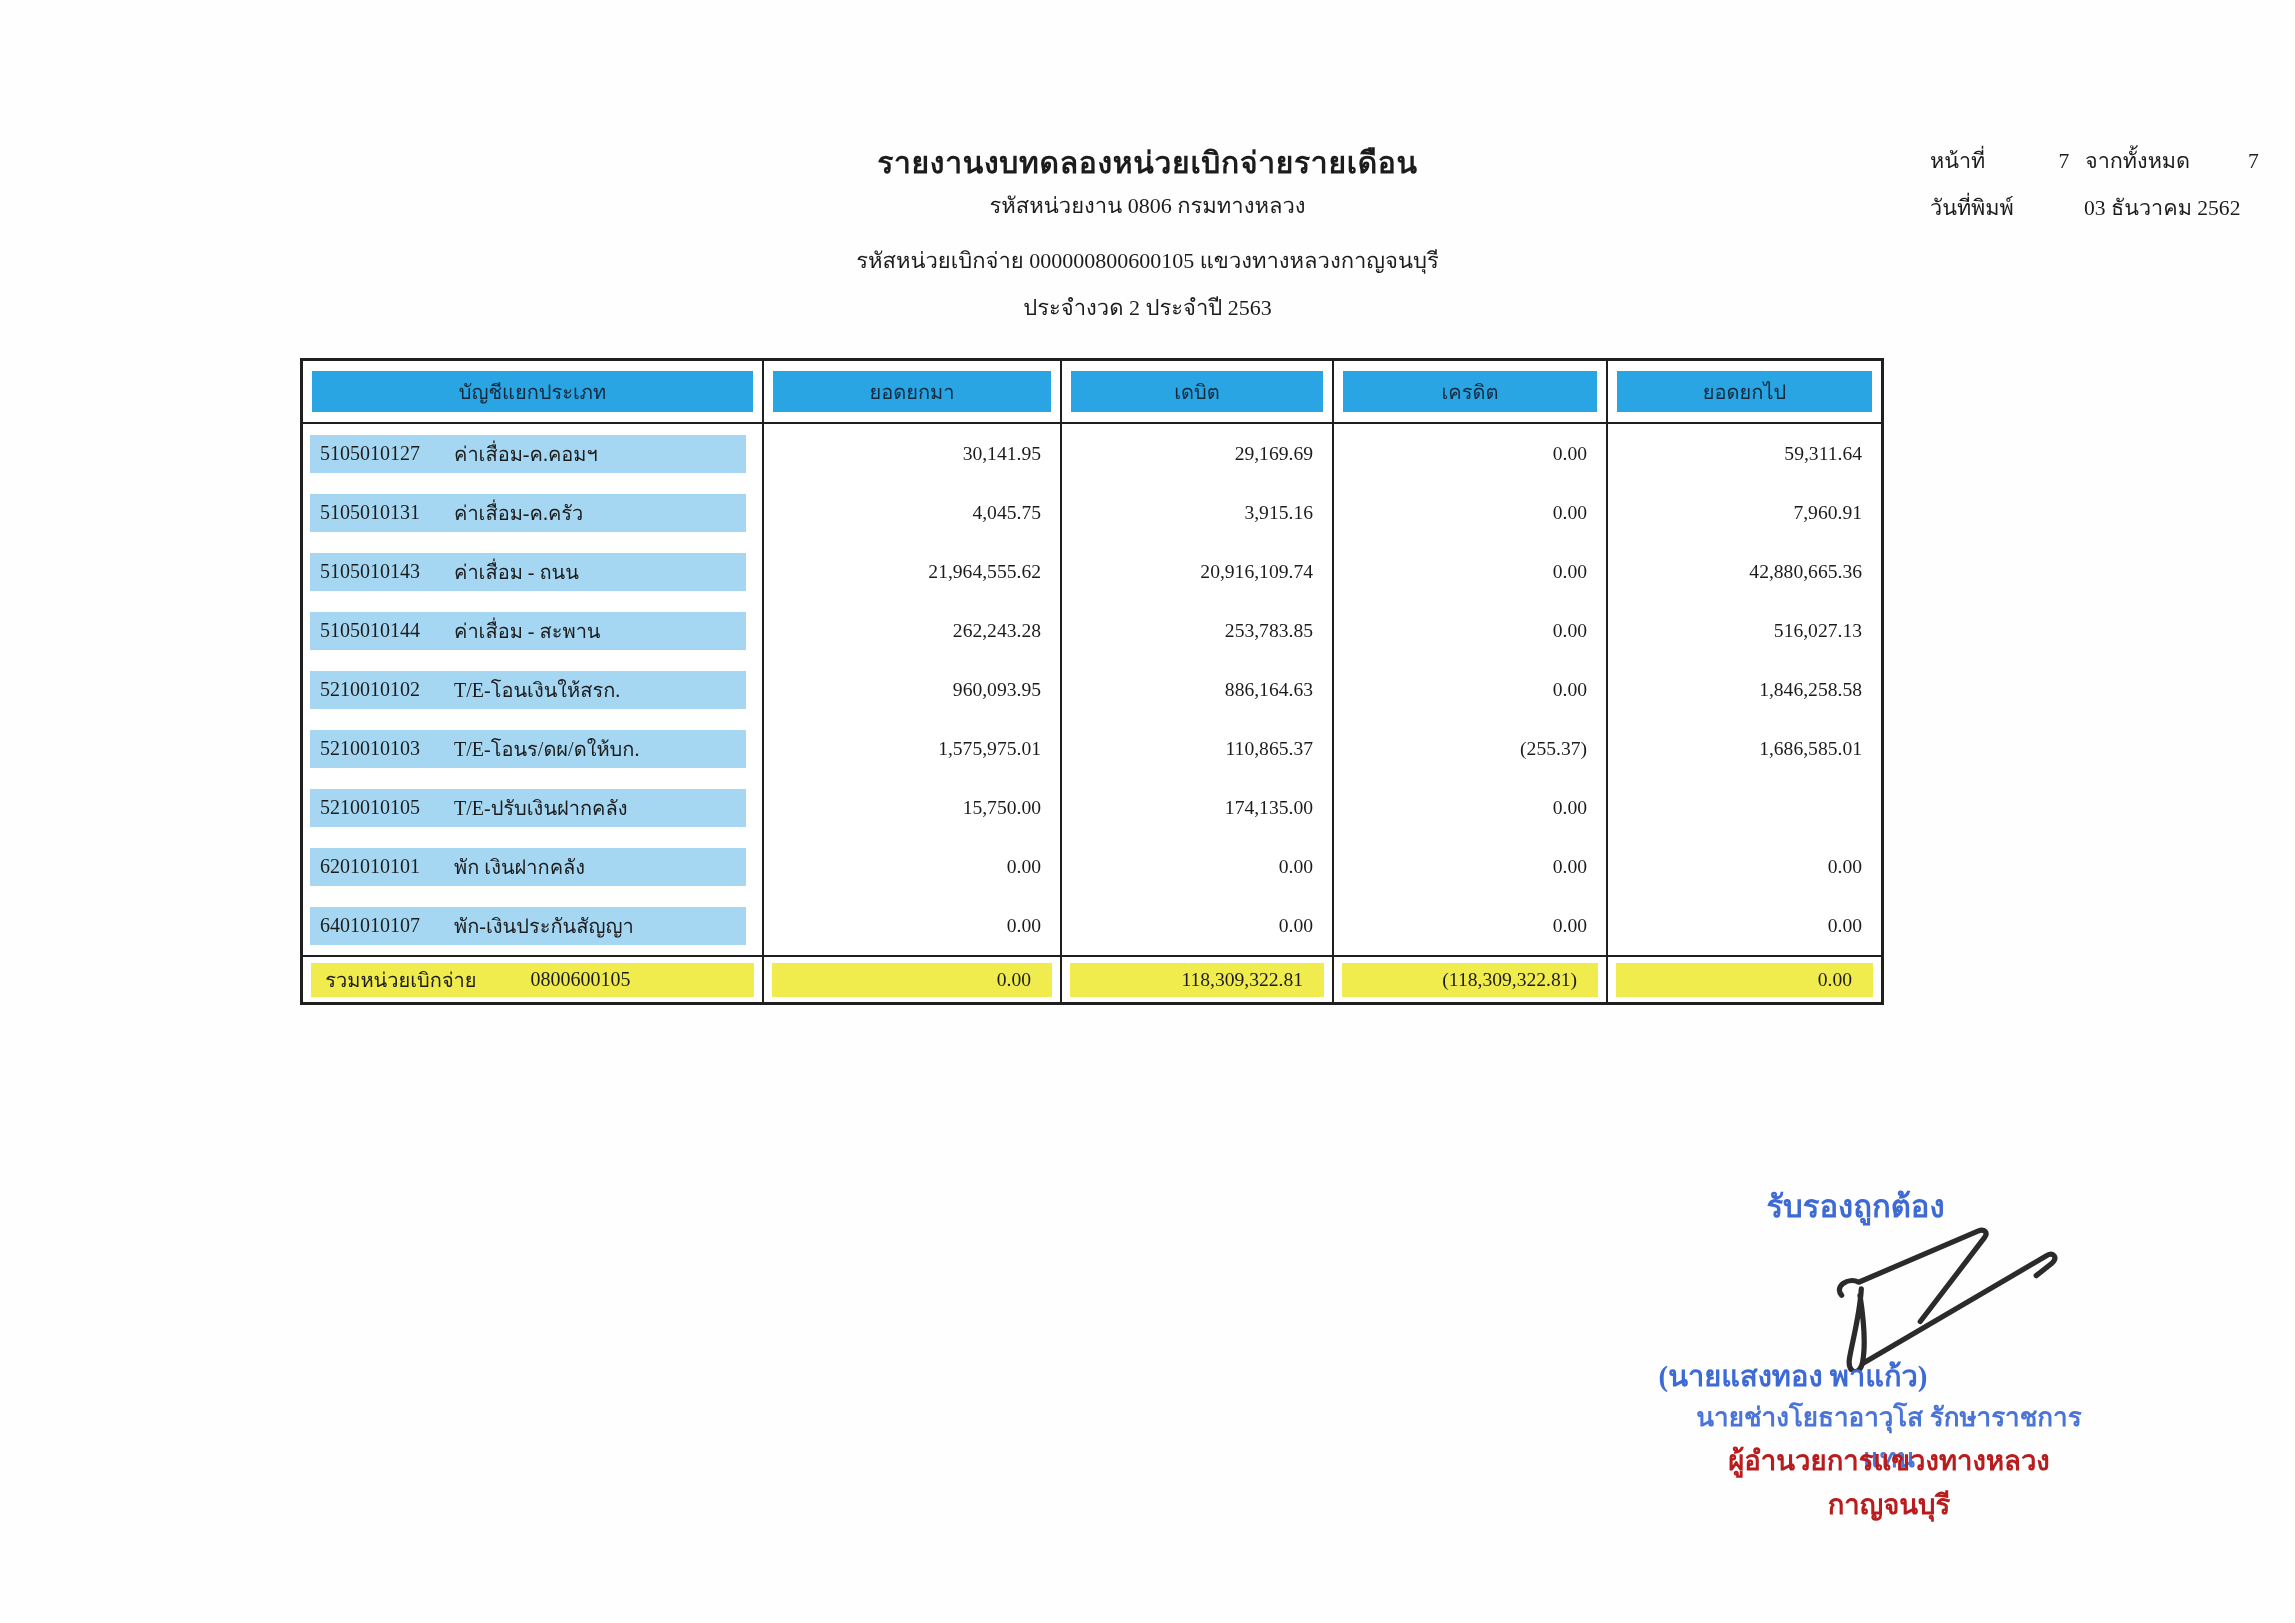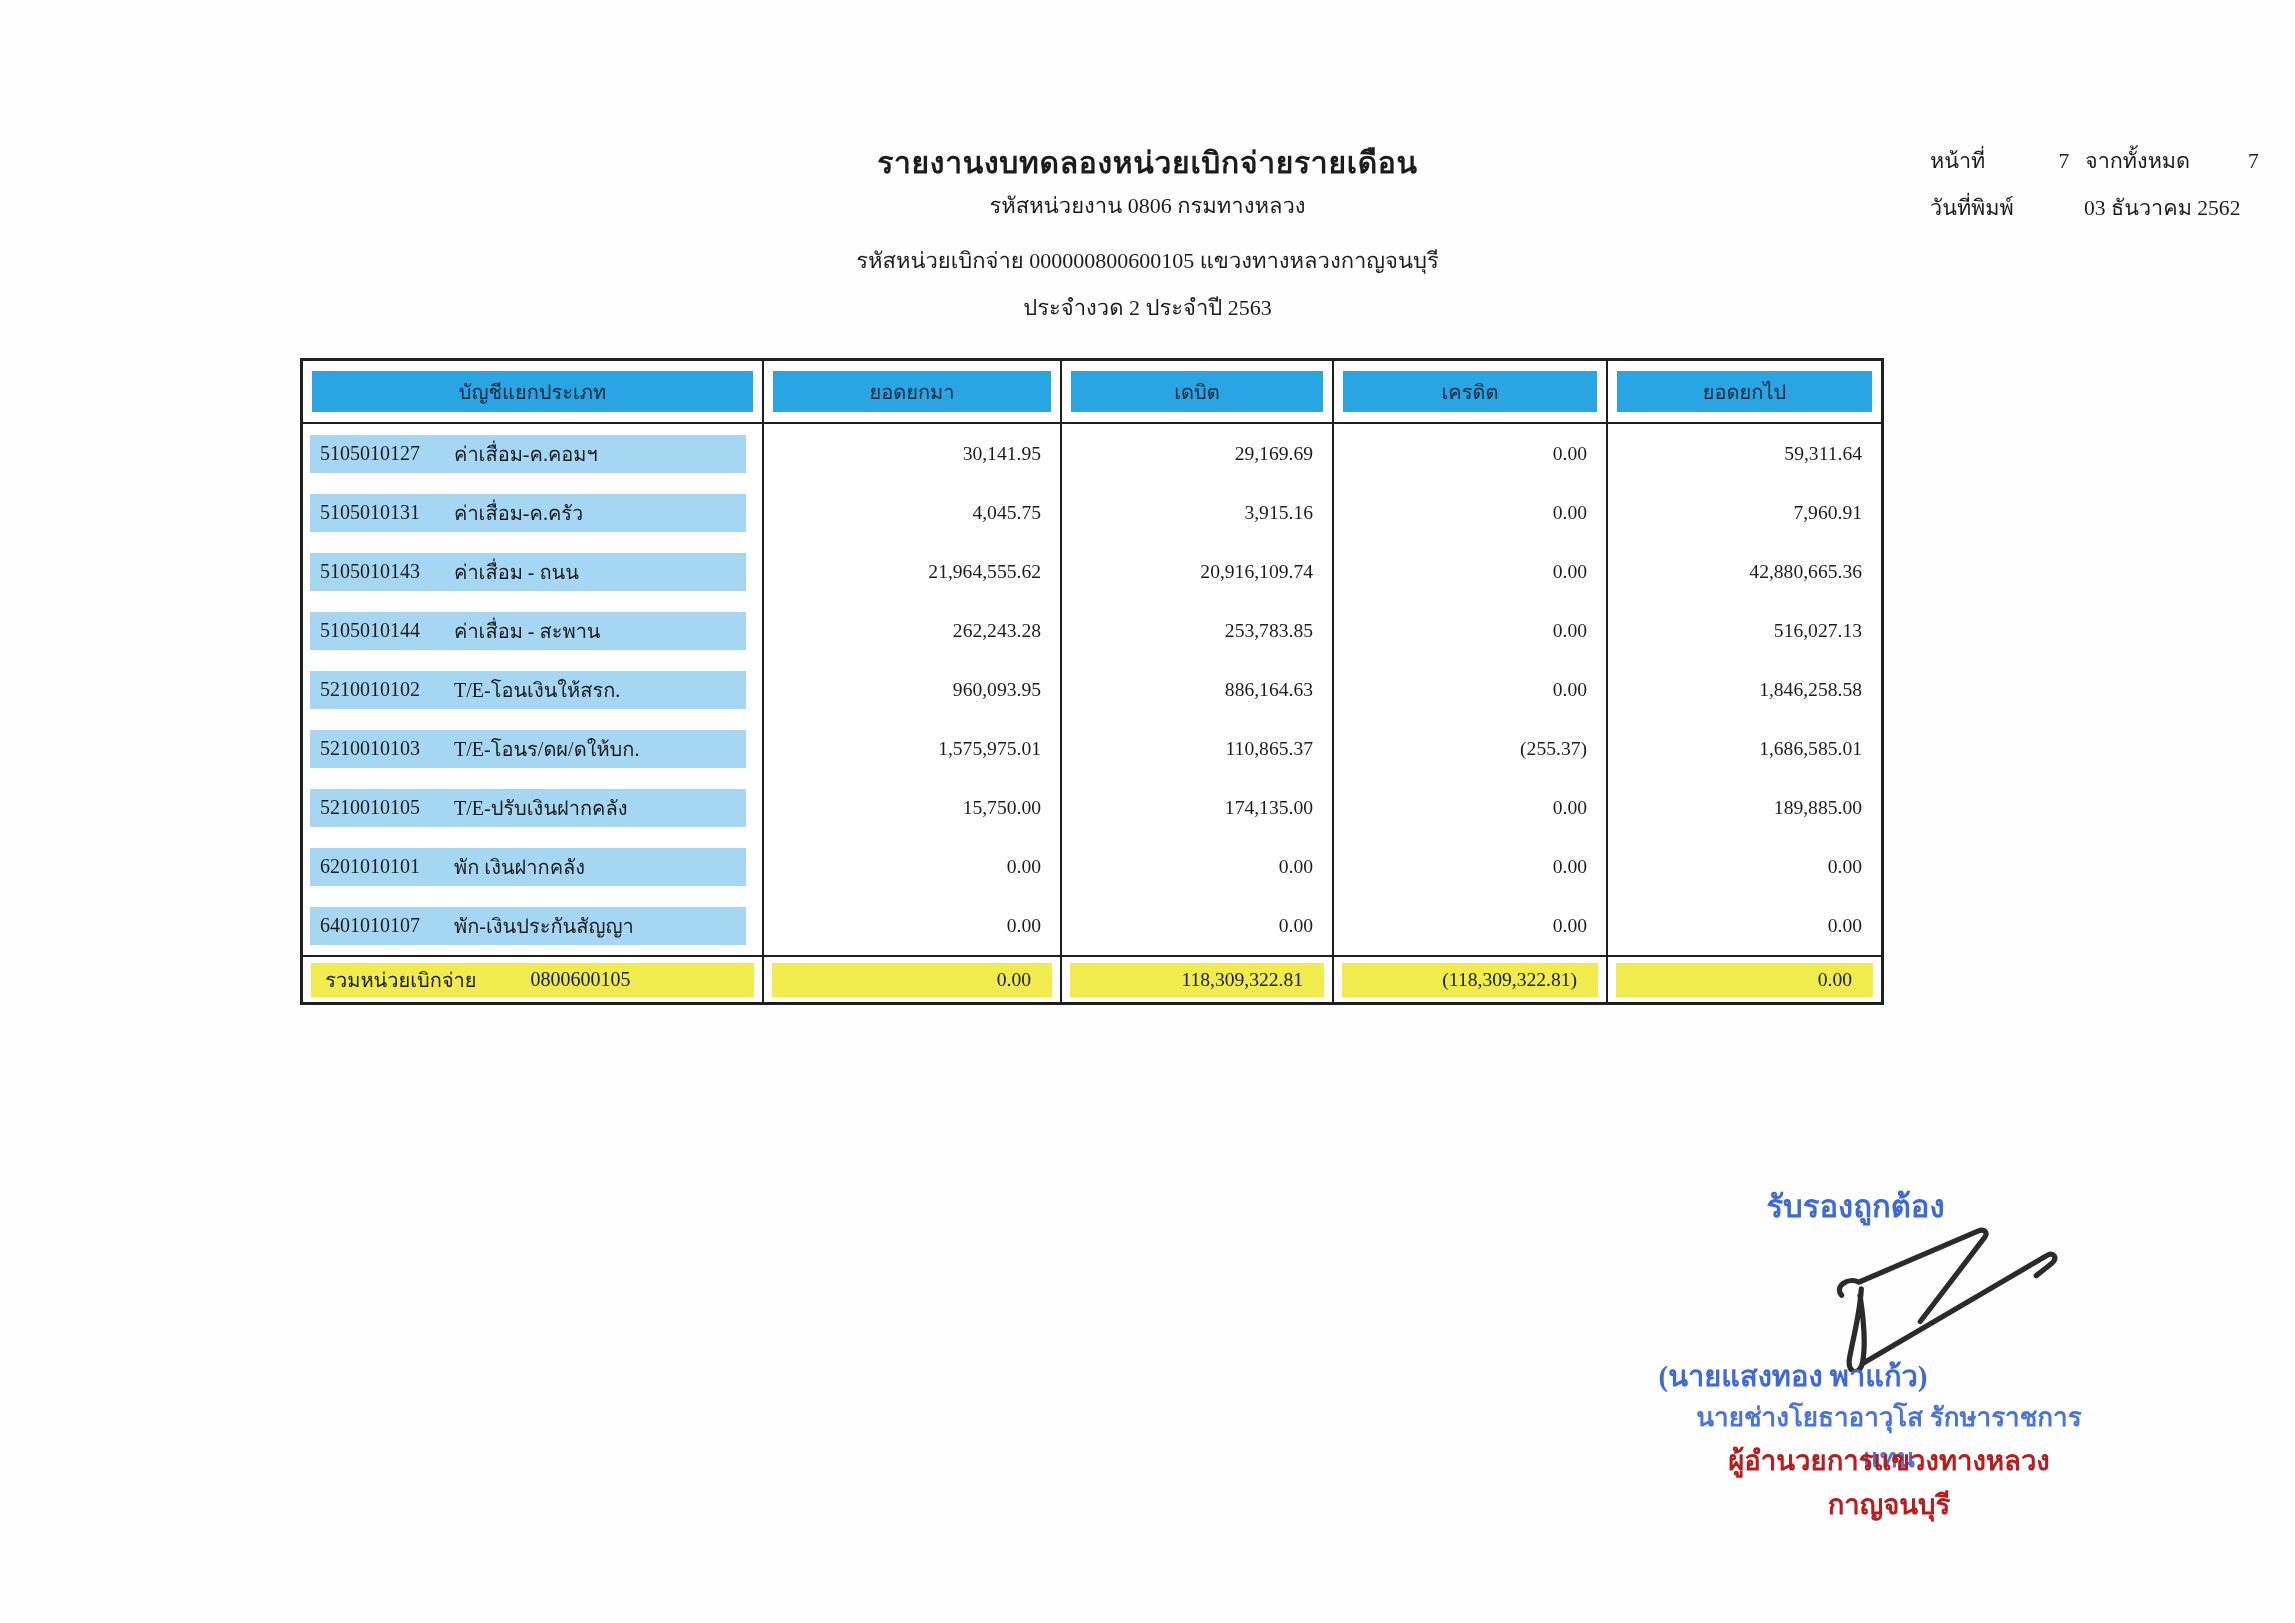--- a/index.html
+++ b/index.html
@@ -180,21 +180,20 @@
     <div class="row drow">
       <div class="cell acell">
         <div class="abar">
           <span>5210010105</span>
           <span>T/E-ปรับเงินฝากคลัง</span>
         </div>
       </div>
       <div class="cell ncell">15,750.00</div>
       <div class="cell ncell">174,135.00</div>
       <div class="cell ncell">0.00</div>
-      <div class="cell ncell last">189,885.00</div>
     </div>
 
     <div class="row drow">
       <div class="cell acell">
         <div class="abar">
           <span>6201010101</span>
           <span>พัก เงินฝากคลัง</span>
         </div>
       </div>
       <div class="cell ncell">0.00</div>

